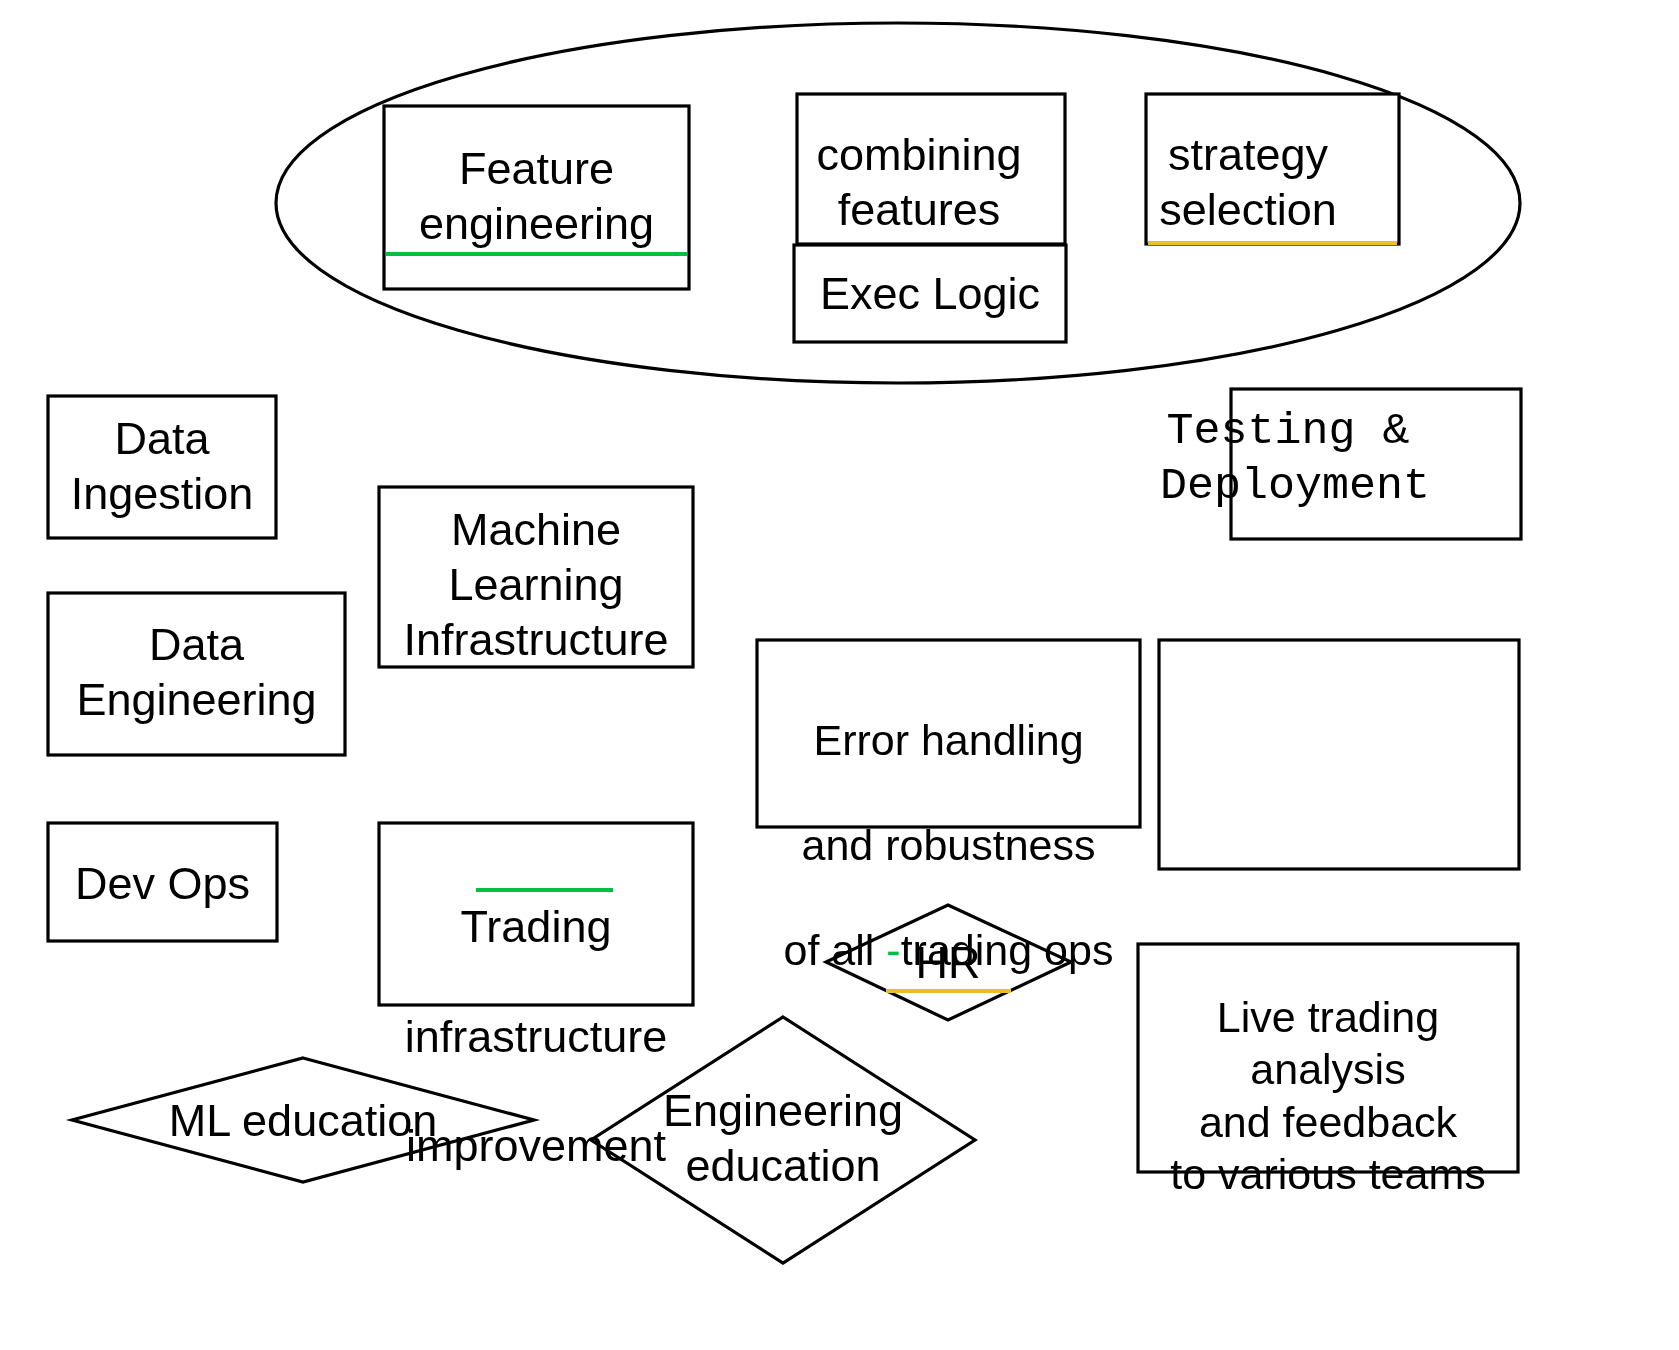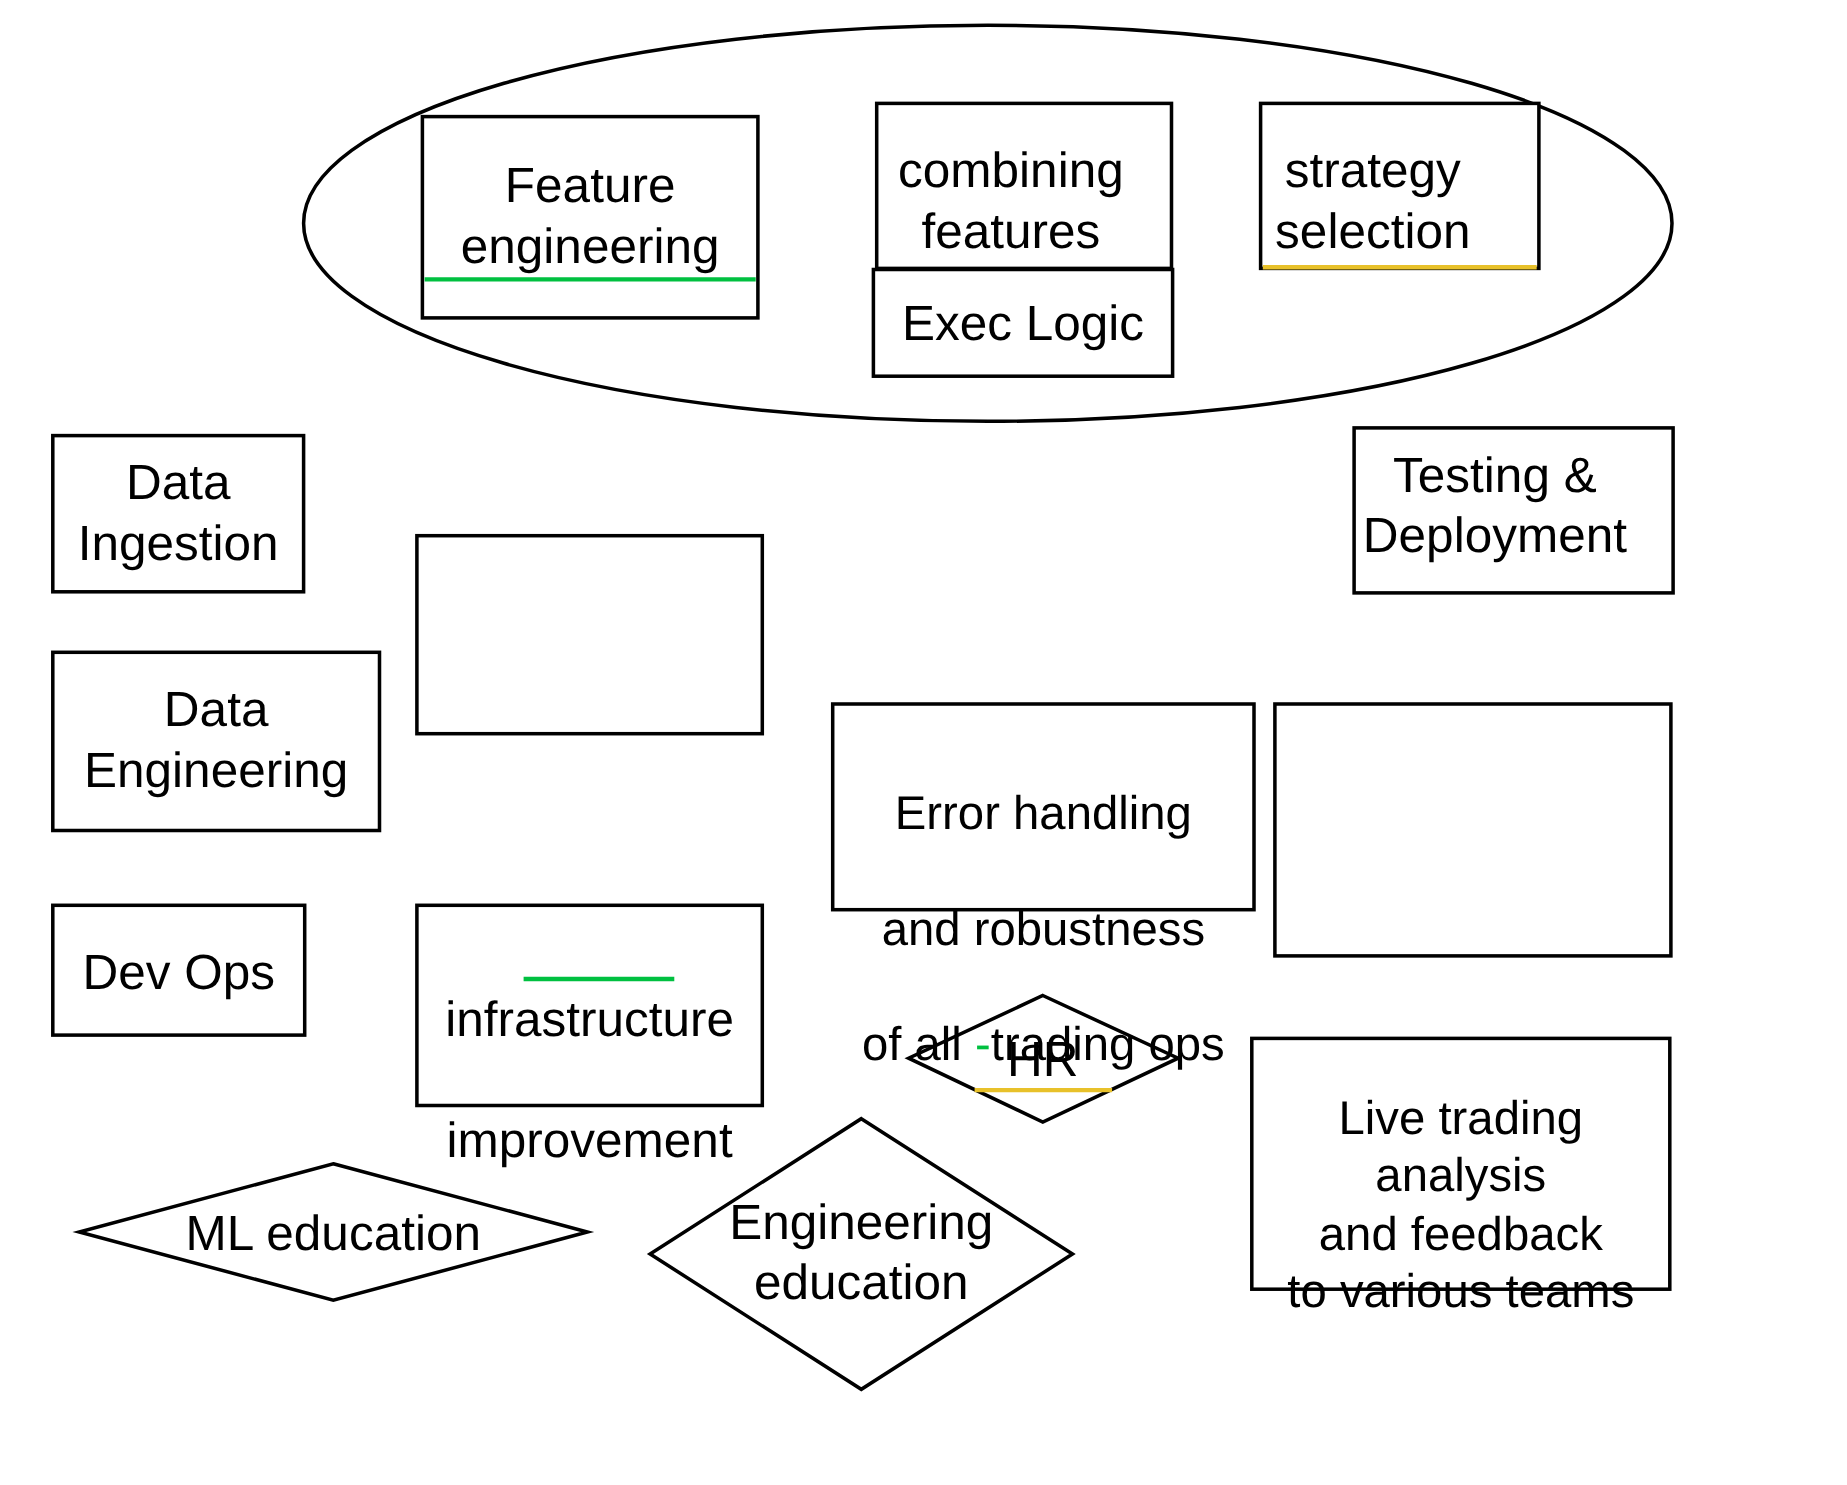--- a/index.html
+++ b/index.html
@@ -93,27 +93,31 @@
 selection</div>
 
   <div class="node-label lbl-48" style="left:48px; top:412px; width:228px;">Data
 Ingestion</div>
 
   <div class="node-label lbl-48" style="left:48px; top:618px; width:297px;">Data
 Engineering</div>
 
   <div class="node-label lbl-48" style="left:48px; top:857px; width:229px;">Dev Ops</div>
 
+  <div class="node-label lbl-48" style="left:379px; top:503px; width:314px;">Machine
+Learning
+Infrastructure</div>
 
   <div class="node-label lbl-48" style="left:379px; top:845px; width:314px;">
+    <div>Trading</div>
     <div>infrastructure</div>
     <div>improvement</div>
   </div>
 
-  <div class="node-label lbl-48" style="left:1231px; top:405px; width:256px;">Testing  &amp;
+  <div class="node-label lbl-48" style="left:1160px; top:405px; width:256px;font-family:Liberation Mono, monospace;">Testing  &amp;
 Deployment</div>
 
   <div class="node-label lbl-46" style="left:757px; top:662px; width:383px;">
     <div>Error handling</div>
     <div>and robustness</div>
     <div><span>of all </span><span class="dash-green">-</span><span>trading ops</span></div>
   </div>
 
 
   <div class="node-label lbl-46" style="left:1138px; top:991px; width:380px;">Live trading

